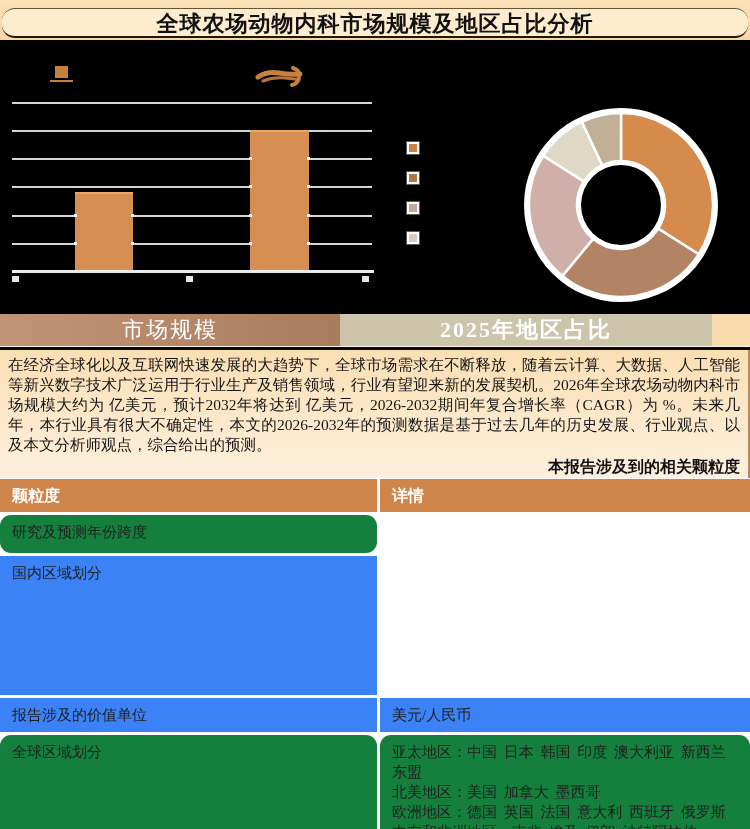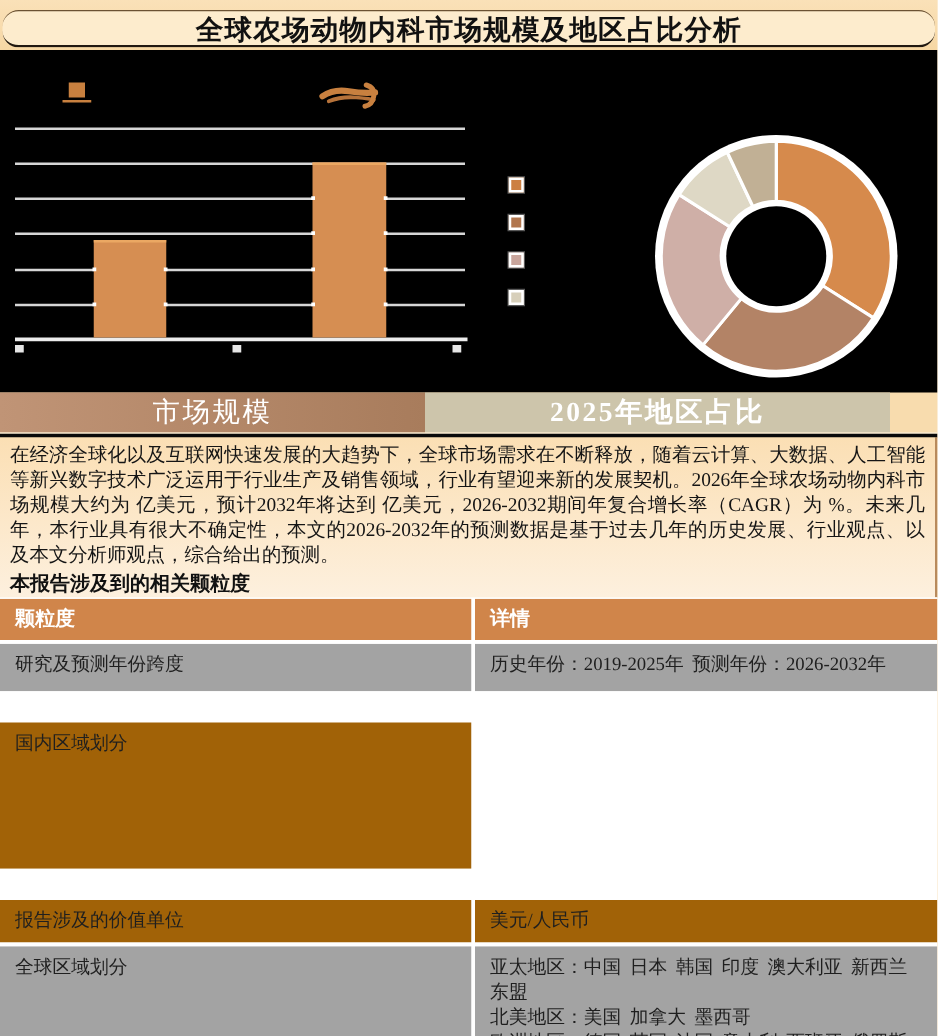--- a/index.html
+++ b/index.html
@@ -85,41 +85,41 @@
     position: absolute; top: 350px; left: 0; width: 750px; height: 128px;
     background: linear-gradient(#fbdfb4, #fdf0de);
     padding: 5px 8px 0 8px;
     border-right: 2px solid #b88a5c;
   }
   .intro {
     font-size: 15.5px; line-height: 20px; color: #151515;
     text-align: justify;
   }
   .table-heading {
-    margin-top: 2px; text-align: left; font-size: 16px; font-weight: bold; color: #111;
+    margin-top: 2px; text-align: right; font-size: 16px; font-weight: bold; color: #111;
   }
 
   
   .gran-table {
     position: absolute; top: 478px; left: 0; width: 750px; height: 444px;
     background: #fff; display: flex; flex-direction: column;
     border-top: 1px solid #fff;
   }
   .t-row { display: flex; gap: 3px; margin-bottom: 3px; overflow: hidden; }
   .t-row:last-child { margin-bottom: 0; flex: 1 1 auto; }
   .t-head { height: 33px; margin-bottom: 3px; }
   .t-head .cell {
     background: #d0854a; color: #fff; font-weight: bold; font-size: 16px;
     display: flex; align-items: center;
   }
   .cell { padding: 7px 12px; font-size: 15px; line-height: 20px; color: #1f1f1f; }
   .cell.c-left  { width: 377px; flex: 0 0 377px; }
   .cell.c-right { flex: 1 1 auto; white-space: pre-line; word-spacing: 3px; }
-  .row-a .cell { background: #a3a3a3; }
-  .row-b .cell { background: #a16207; margin-top: 22px; }
+  .row-a .cell { background: #15803d; border-radius: 11px; }
+  .row-b .cell { background: #3b82f6; }
   .r1 { height: 38px; }
   .r2 { height: 139px; }
   .r3 { height: 86px; }
 </style>
 </head>
 <body>
 
 <div class="title-band">
   <div class="title-box">
     <span>全球农场动物内科市场规模及地区占比分析</span>
@@ -196,21 +196,20 @@
   <div class="table-heading">本报告涉及到的相关颗粒度</div>
 </div>
 
 <div class="gran-table">
   <div class="t-row t-head">
     <div class="cell c-left">颗粒度</div>
     <div class="cell c-right">详情</div>
   </div>
   <div class="t-row row-a r1">
     <div class="cell c-left">研究及预测年份跨度</div>
-    <div class="cell c-right">历史年份：2019-2025年  预测年份：2026-2032年</div>
   </div>
   <div class="t-row row-b r2">
     <div class="cell c-left">国内区域划分</div>
   </div>
   <div class="t-row row-b">
     <div class="cell c-left">报告涉及的价值单位</div>
     <div class="cell c-right">美元/人民币</div>
   </div>
   <div class="t-row row-a r3">
     <div class="cell c-left">全球区域划分</div>

